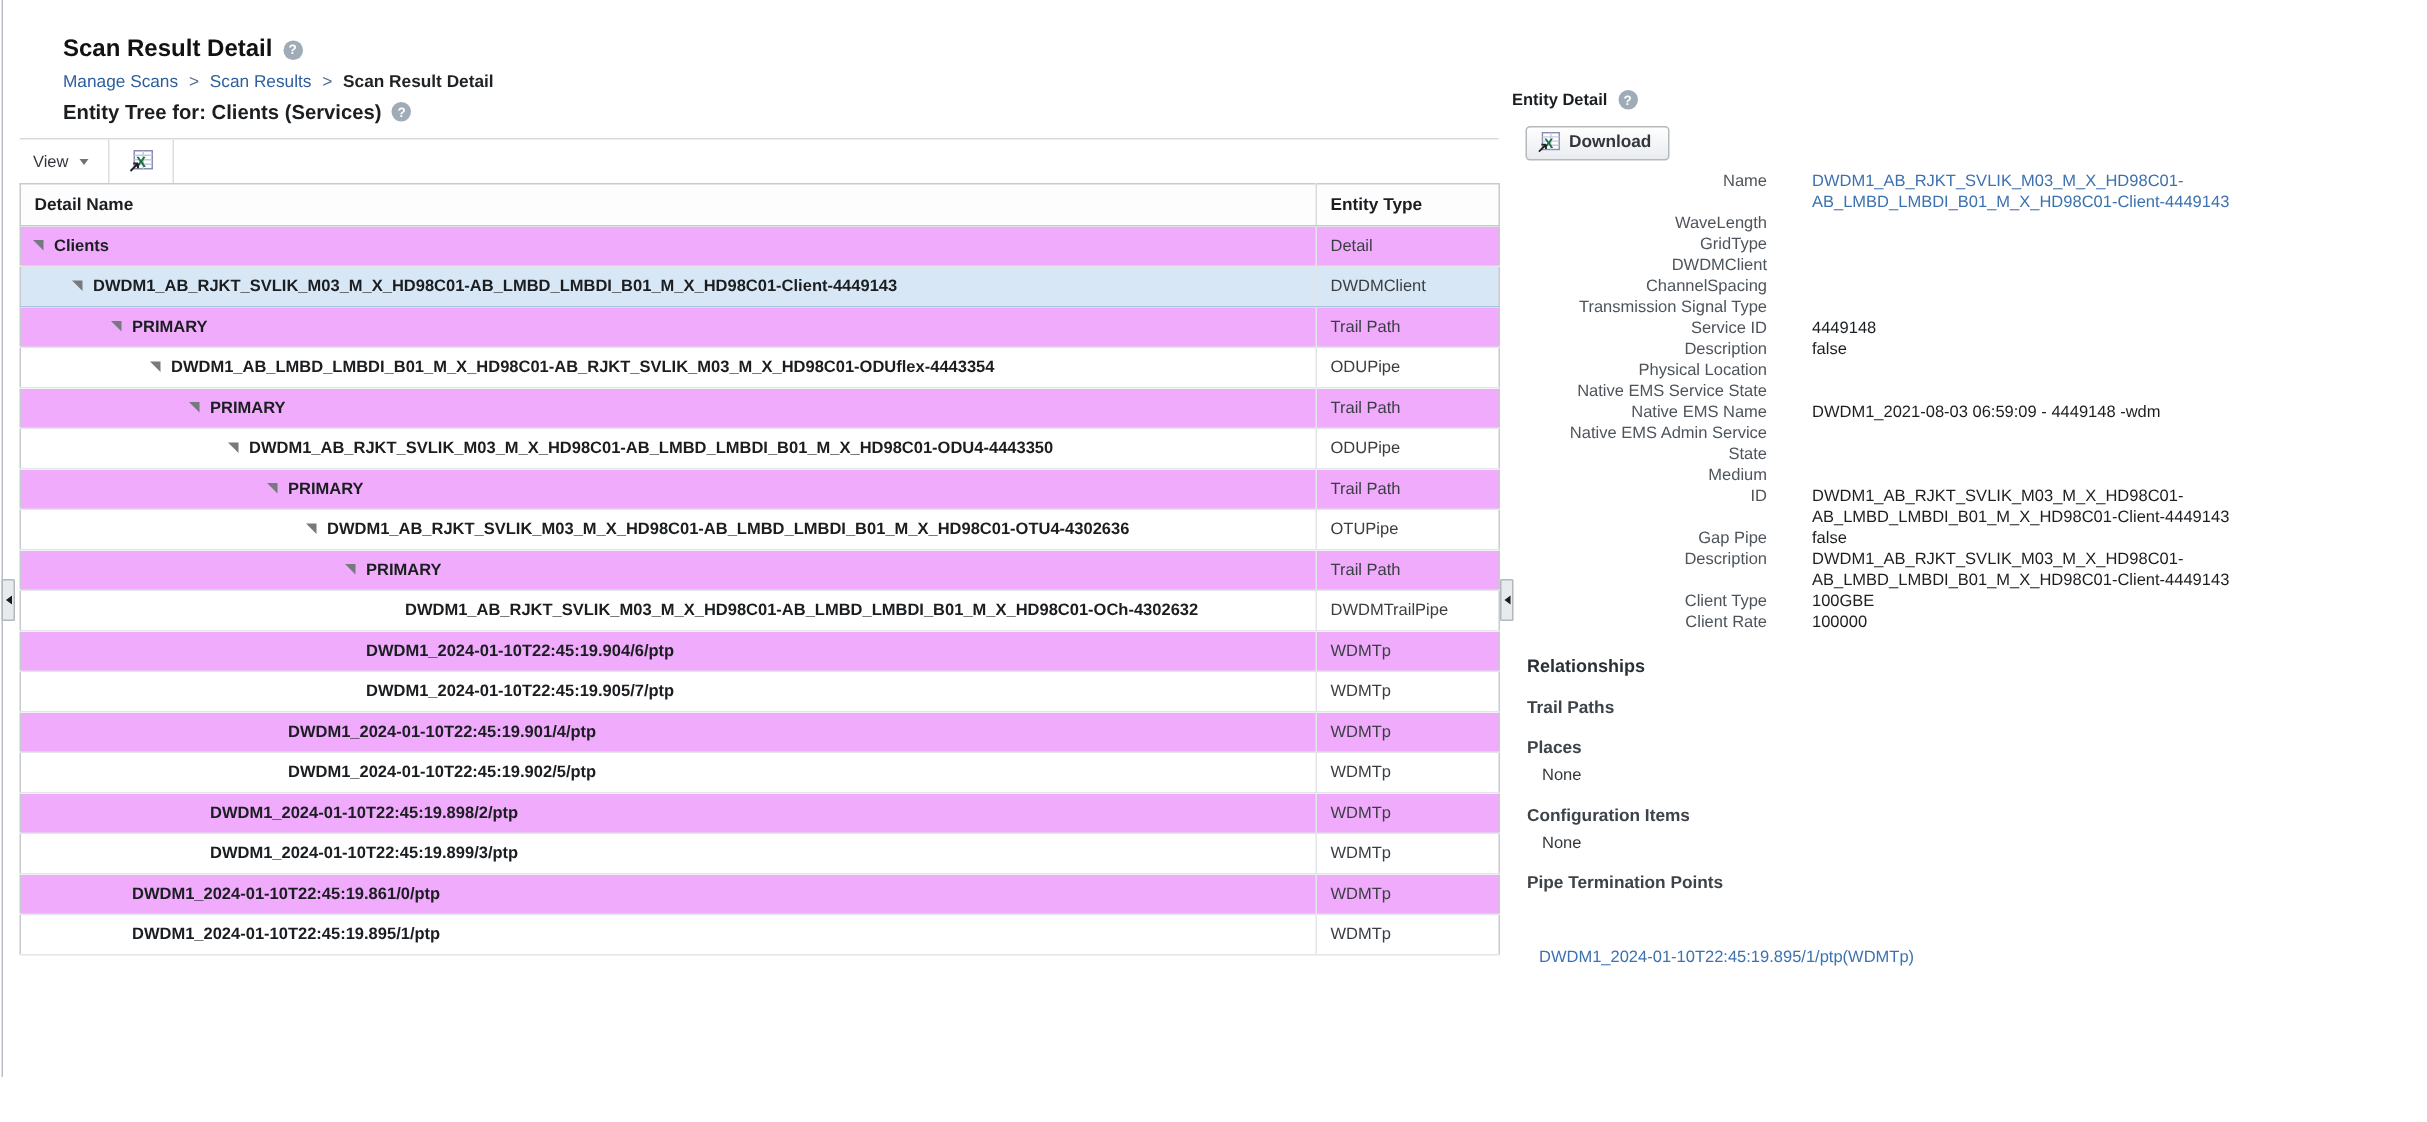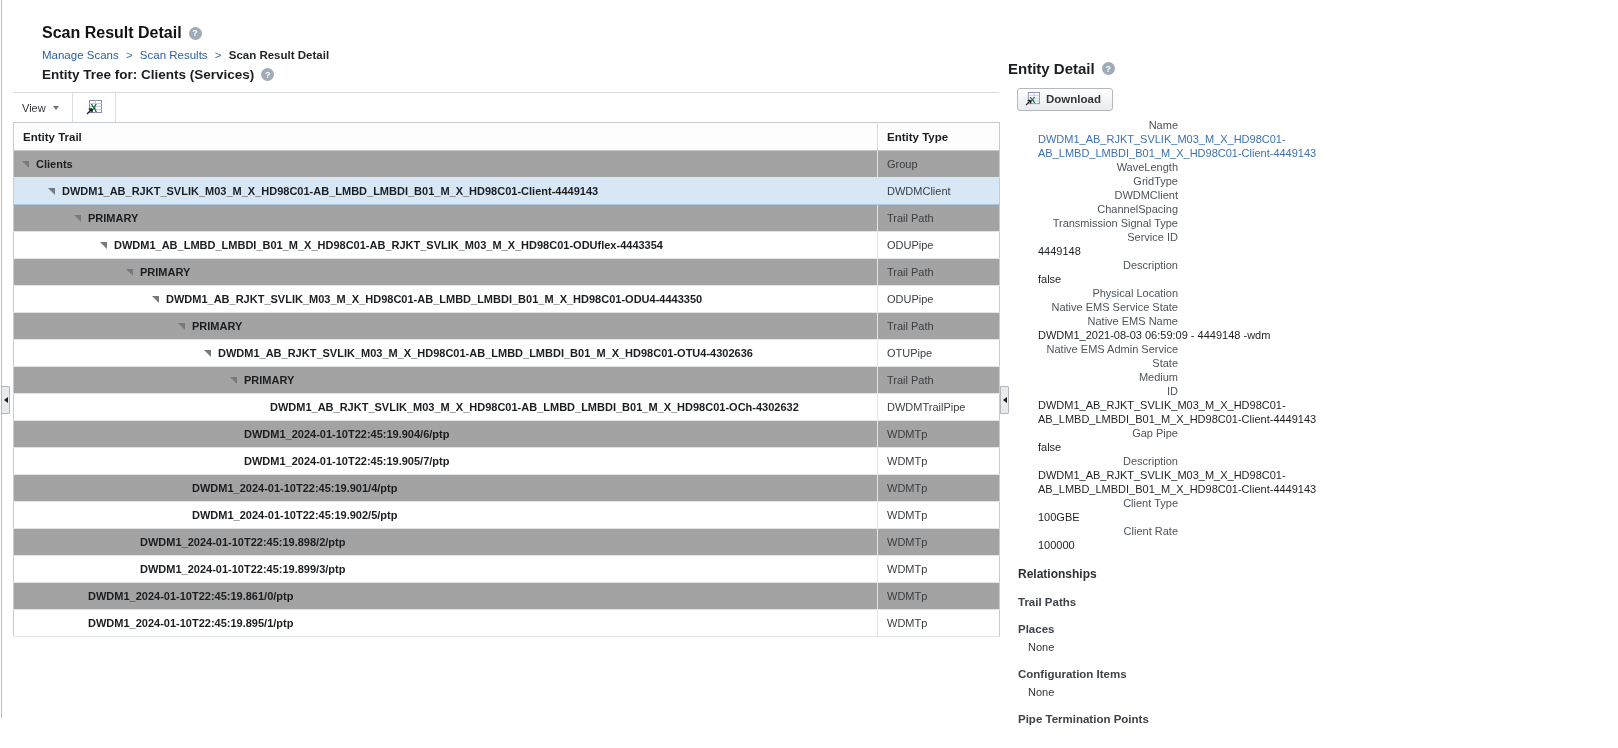--- a/index.html
+++ b/index.html
@@ -36,41 +36,41 @@
             border-left:3.5px solid transparent;border-right:3.5px solid transparent;margin-left:7px;}
   .tb-sep{width:1px;background:#dadee1;margin:0;}
   .tb-icon-btn{display:flex;align-items:center;padding:0 13px;cursor:pointer;}
 
   table.tree{width:986px;border-collapse:collapse;table-layout:fixed;border:1px solid #c6cbd0;}
   thead th{height:28px;background:#fdfdfe;border-bottom:1px solid #c3c8cd;text-align:left;
            padding:0 0 0 9px;font-size:11.5px;color:#1b1e21;box-sizing:border-box;}
   thead th:first-child{border-right:1px solid #d8dcdf;}
   tbody td{height:27px;border-bottom:1px solid #e2e6e9;padding:0;box-sizing:border-box;
            white-space:nowrap;overflow:hidden;}
-  tbody tr.alt{background:#a3a3a3;}
+  tbody tr.alt{background:#f0abfc;}
   tbody tr.selected{background:#d8e7f5;}
   tbody tr.selected td{border-top:1px solid #a9c6e0;border-bottom:1px solid #a9c6e0;}
   td.type-cell{padding-left:9px;color:#3a3e42;border-left:1px solid #e2e6e9;}
   .indent{display:inline-block;height:1px;}
   .tri{display:inline-block;width:0;height:0;border-top:7px solid #76797d;
        border-left:7px solid transparent;margin-right:7px;cursor:pointer;}
   .tri-space{display:inline-block;width:14px;}
   .entity-name{font-weight:bold;color:#1b1e21;cursor:default;}
 
   
   .detail-panel{position:absolute;left:1008px;top:60px;width:500px;}
   .detail-title-row{display:flex;align-items:center;}
-  .detail-title{font-size:15px;font-weight:bold;color:#1b1e21;}
+  .detail-title{font-size:11px;font-weight:bold;color:#1b1e21;}
   .dl-btn{margin:11px 0 0 9px;display:inline-flex;align-items:center;gap:6px;
           padding:3px 11px 4px 7px;border:1px solid #b4b9be;border-radius:3px;
           background:linear-gradient(#fefefe,#e9ecef);font-size:11.5px;font-weight:bold;
           color:#33373b;cursor:pointer;}
   .section-head{margin:15px 0 0 10px;font-size:12px;font-weight:bold;color:#2b3036;}
   .attr-list{margin-top:7px;}
-  .attr-row{display:flex;min-height:14px;line-height:14px;flex-direction:column;}
+  .attr-row{display:flex;min-height:14px;line-height:14px;}
   .attr-label{flex:none;width:160px;margin-left:10px;text-align:right;color:#4d545b;}
   .attr-value{margin-left:30px;width:292px;overflow-wrap:break-word;color:#1c1f22;}
   .attr-value.link{color:#3c72b0;cursor:pointer;}
   .relationships{margin-left:10px;}
   .rel-subhead{margin-top:15px;font-size:11.5px;font-weight:bold;color:#3d4349;}
   .rel-links{margin-top:33px;}
   .rel-link{display:block;line-height:21px;margin-left:8px;color:#3c72b0;
             text-decoration:none;cursor:pointer;}
   .rel-empty{margin-top:6px;margin-left:10px;color:#33373b;}
 </style>
@@ -125,28 +125,28 @@
       </div>
       <div class="tb-sep"></div>
     </div>
     <table class="tree">
       <colgroup>
           <col style="width:864px">
           <col style="width:122px">
         </colgroup>
       <thead>
         <tr>
-          <th>Entity Trail</th>
+          <th>Detail Name</th>
           <th>Entity Type</th>
         </tr>
       </thead>
       <tbody>
           <tr class="alt">
             <td class="name-cell"><span class="indent" style="width: 8px;"></span><span class="tri"></span><span class="entity-name">Clients</span></td>
-            <td class="type-cell">Group</td>
+            <td class="type-cell">Detail</td>
           </tr>
           <tr class="selected">
             <td class="name-cell"><span class="indent" style="width: 34px;"></span><span class="tri"></span><span class="entity-name">DWDM1_AB_RJKT_SVLIK_M03_M_X_HD98C01-AB_LMBD_LMBDI_B01_M_X_HD98C01-Client-4449143</span></td>
             <td class="type-cell">DWDMClient</td>
           </tr>
           <tr class="alt">
             <td class="name-cell"><span class="indent" style="width: 60px;"></span><span class="tri"></span><span class="entity-name">PRIMARY</span></td>
             <td class="type-cell">Trail Path</td>
           </tr>
           <tr>

